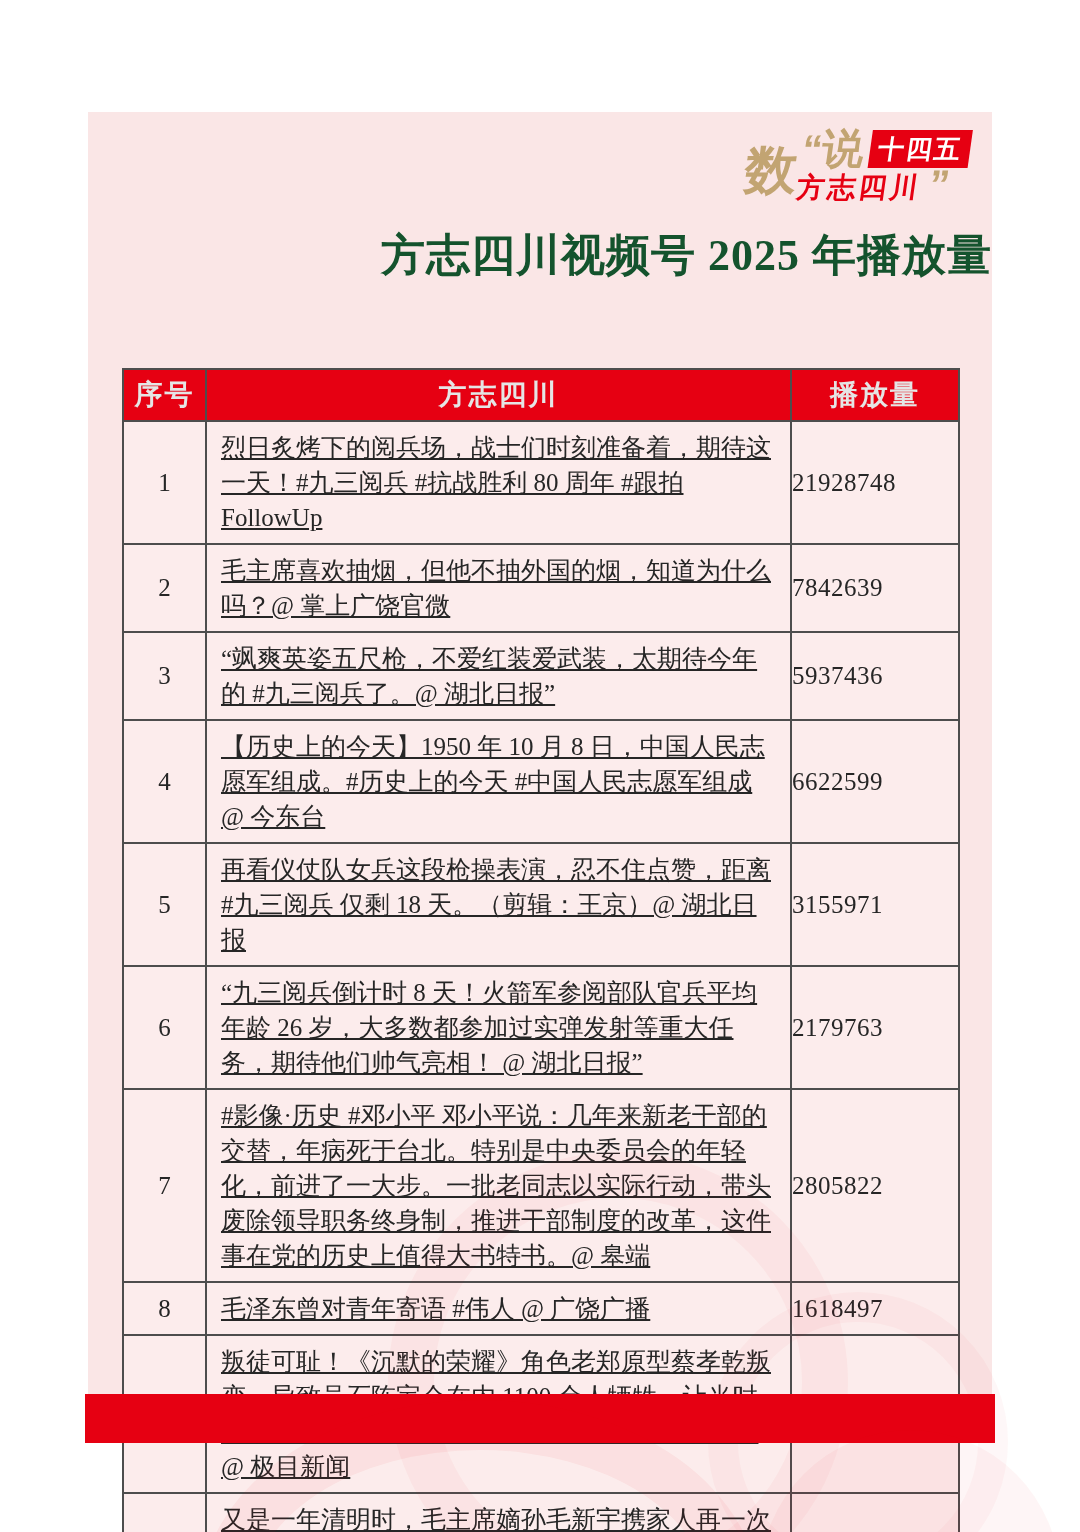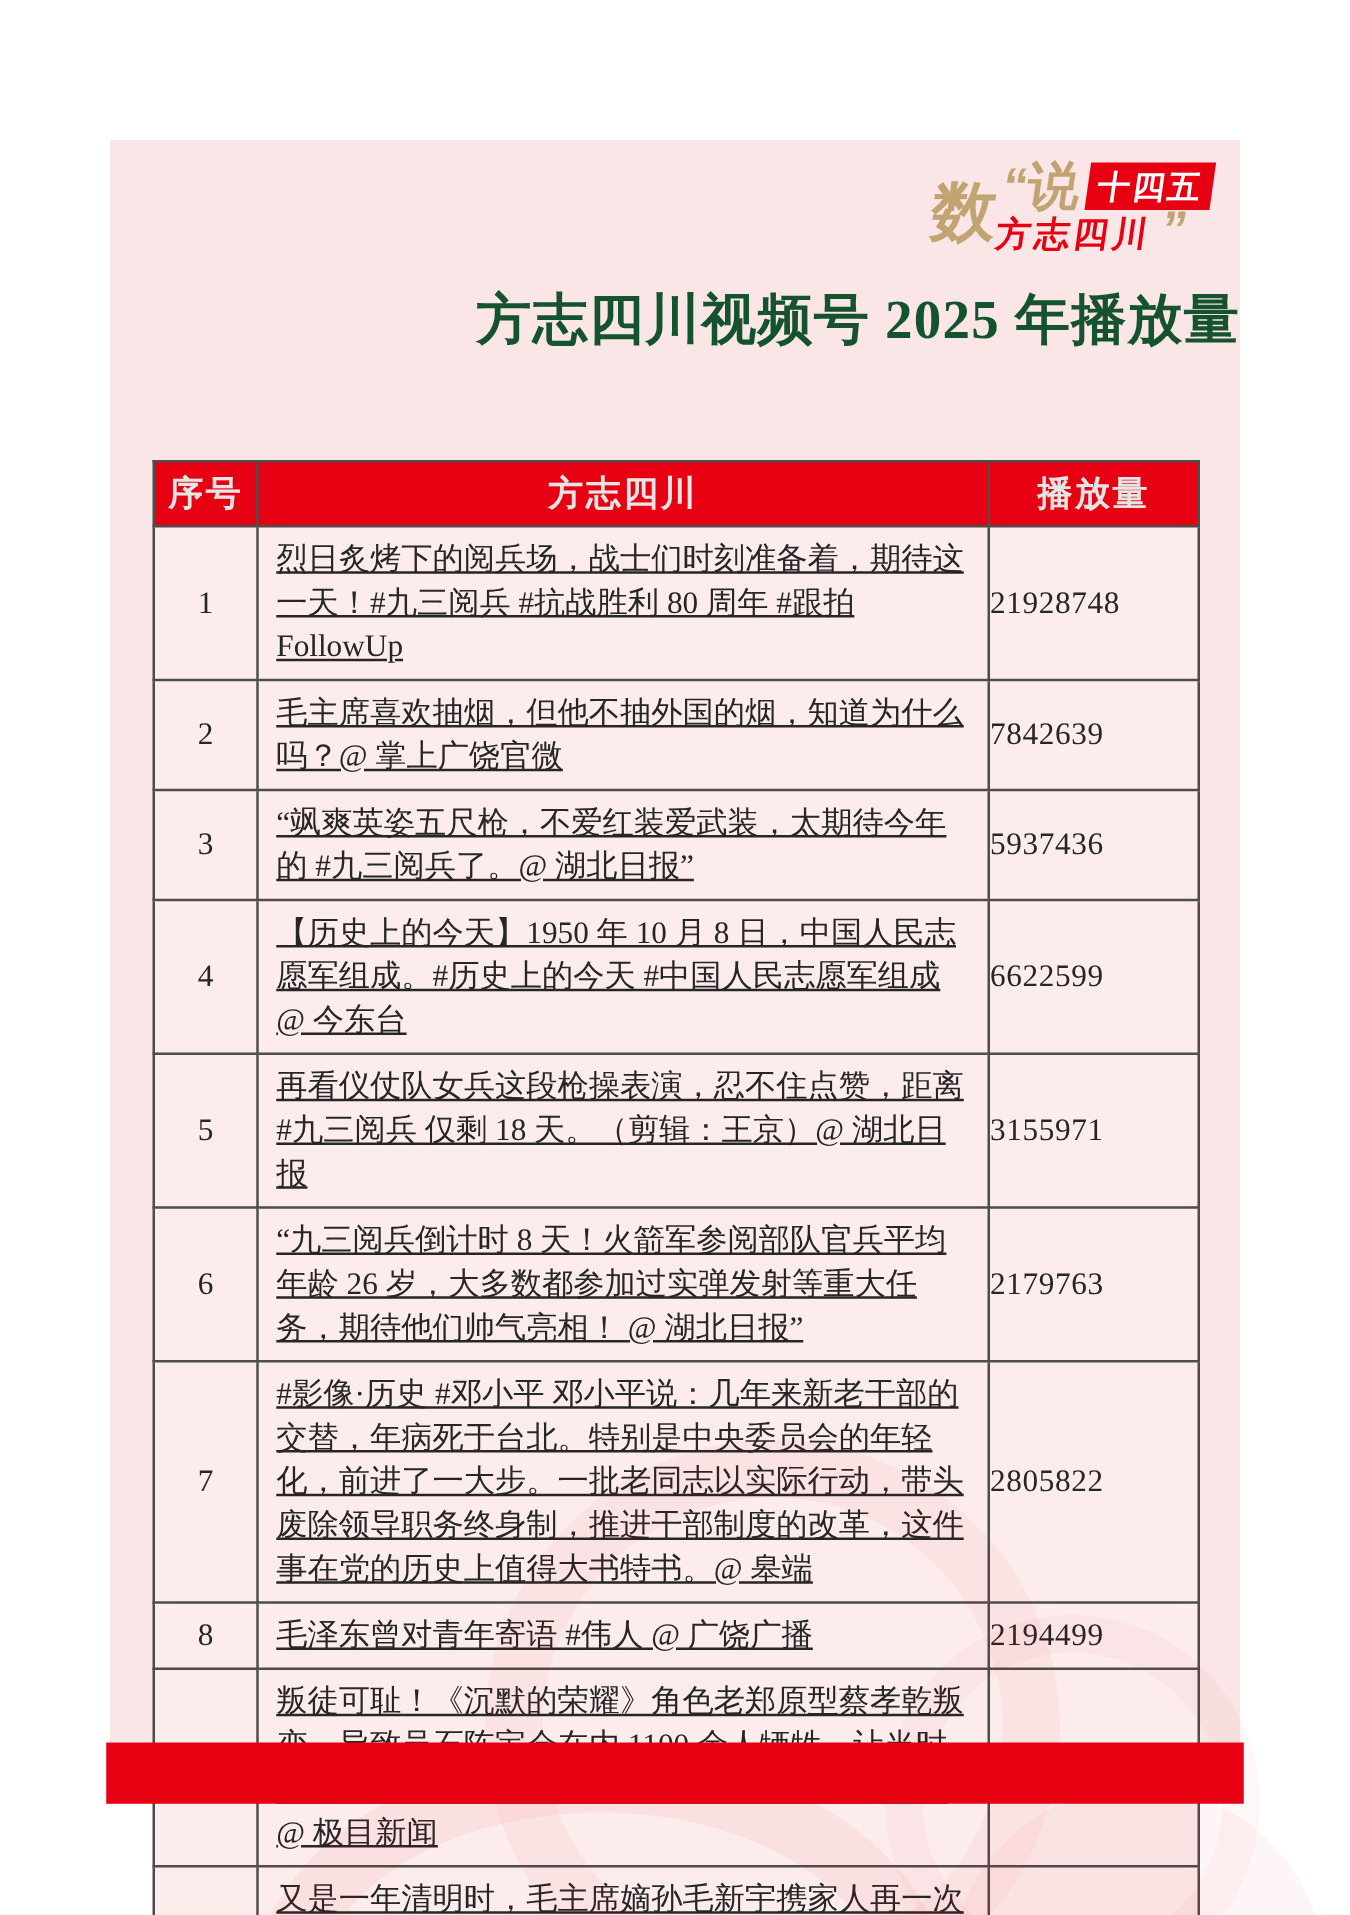--- a/index.html
+++ b/index.html
@@ -160,21 +160,21 @@
           <td class="views">2179763</td>
         </tr>
         <tr>
           <td class="num">7</td>
           <td class="desc">#影像·历史 #邓小平 邓小平说：几年来新老干部的交替，年病死于台北。特别是中央委员会的年轻化，前进了一大步。一批老同志以实际行动，带头废除领导职务终身制，推进干部制度的改革，这件事在党的历史上值得大书特书。@ 皋端</td>
           <td class="views">2805822</td>
         </tr>
         <tr>
           <td class="num">8</td>
           <td class="desc">毛泽东曾对青年寄语 #伟人 @ 广饶广播</td>
-          <td class="views">2194499</td>
+          <td class="views">1618497</td>
         </tr>
         <tr>
           <td class="num">9</td>
           <td class="desc">叛徒可耻！《沉默的荣耀》角色老郑原型蔡孝乾叛变，导致吴石陈宝仓在内 1100 余人牺牲，让当时解放台湾失去良机，这个叛徒 1982 年病死于台北 @ 极目新闻</td>
           <td class="views">1849631</td>
         </tr>
         <tr>
           <td class="num">10</td>
           <td class="desc">又是一年清明时，毛主席嫡孙毛新宇携家人再一次回到韶山冲祭祖 #清明节 #网络中国节 #韶山冲 #毛新宇 @ 湘潭广电</td>
           <td class="views">1567917</td>

